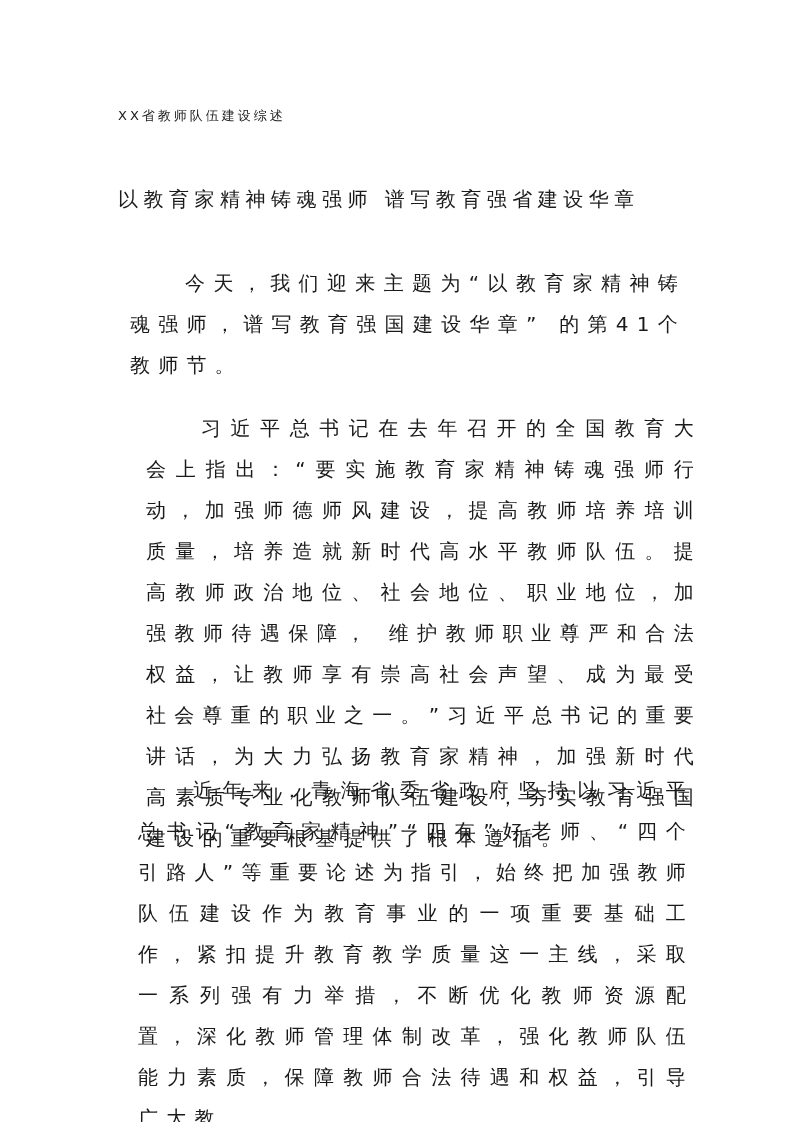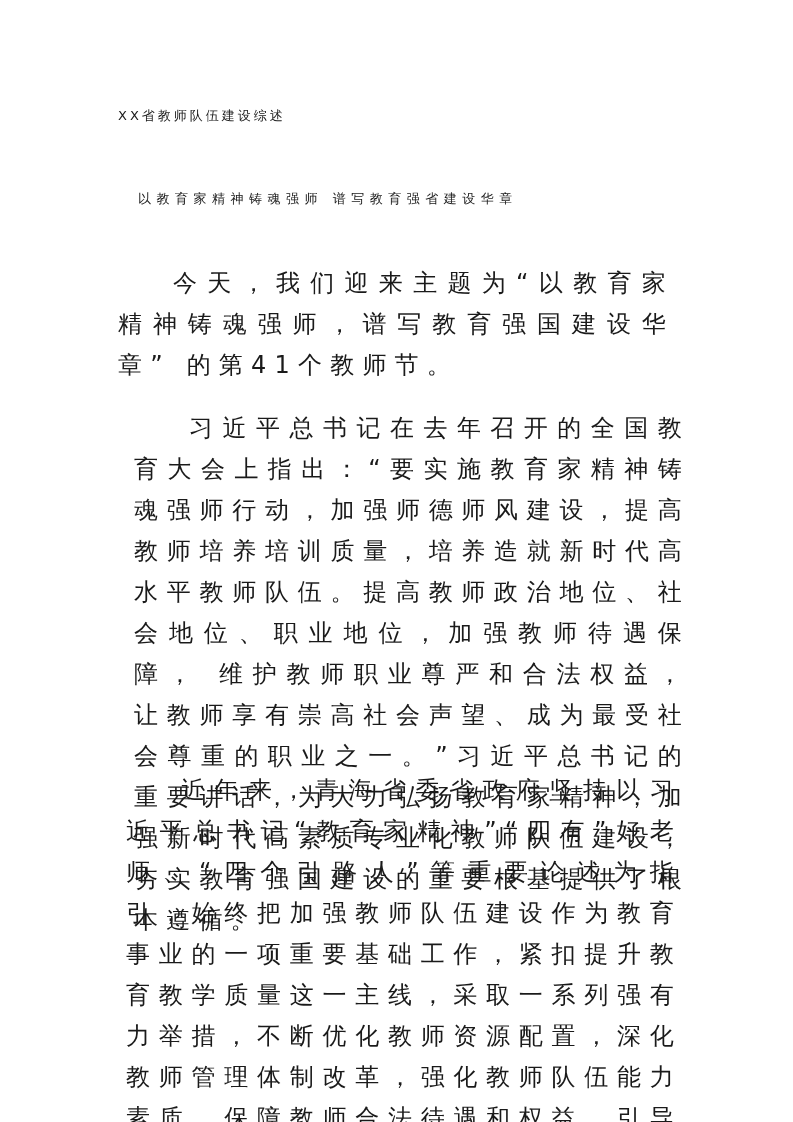--- a/index.html
+++ b/index.html
@@ -1,23 +1,23 @@
 <!DOCTYPE html>
 <html><head>
 <meta charset="utf-8">
 <style>
   html, body { margin: 0; padding: 0; background: #ffffff; }
   body { width: 793px; height: 1122px; position: relative; overflow: hidden;
          font-family: "DejaVu Sans", sans-serif; color: #1a1a1a; }
   .page { position: absolute; left: 118px; top: 0; width: 556px; }
   .title { position: absolute; top: 103px; left: 0; font-size: 13px; line-height: 26px;
            letter-spacing: 3px; white-space: nowrap; }
-  .subtitle { position: absolute; top: 186px; left: 0; font-size: 13px; line-height: 26px;
-              letter-spacing: 5.5px; white-space: nowrap; margin-left: 20px; }
-  .para { position: absolute; left: 0; width: 556px; font-size: 24px; line-height: 41px;
+  .subtitle { position: absolute; top: 186px; left: 0; font-size: 20px; line-height: 26px;
+              letter-spacing: 5.5px; white-space: nowrap; }
+  .para { position: absolute; left: 12px; width: 556px; font-size: 20px; line-height: 41px;
           letter-spacing: 8.2px; text-indent: 55px; text-align: justify; word-break: break-all; }
   .p1 { top: 263px; }
   .p2 { top: 392px; }
   .p3 { top: 762px; }
 </style>
 </head>
 <body>
 
 <div class="page">
   <div class="title">XX省教师队伍建设综述</div>

